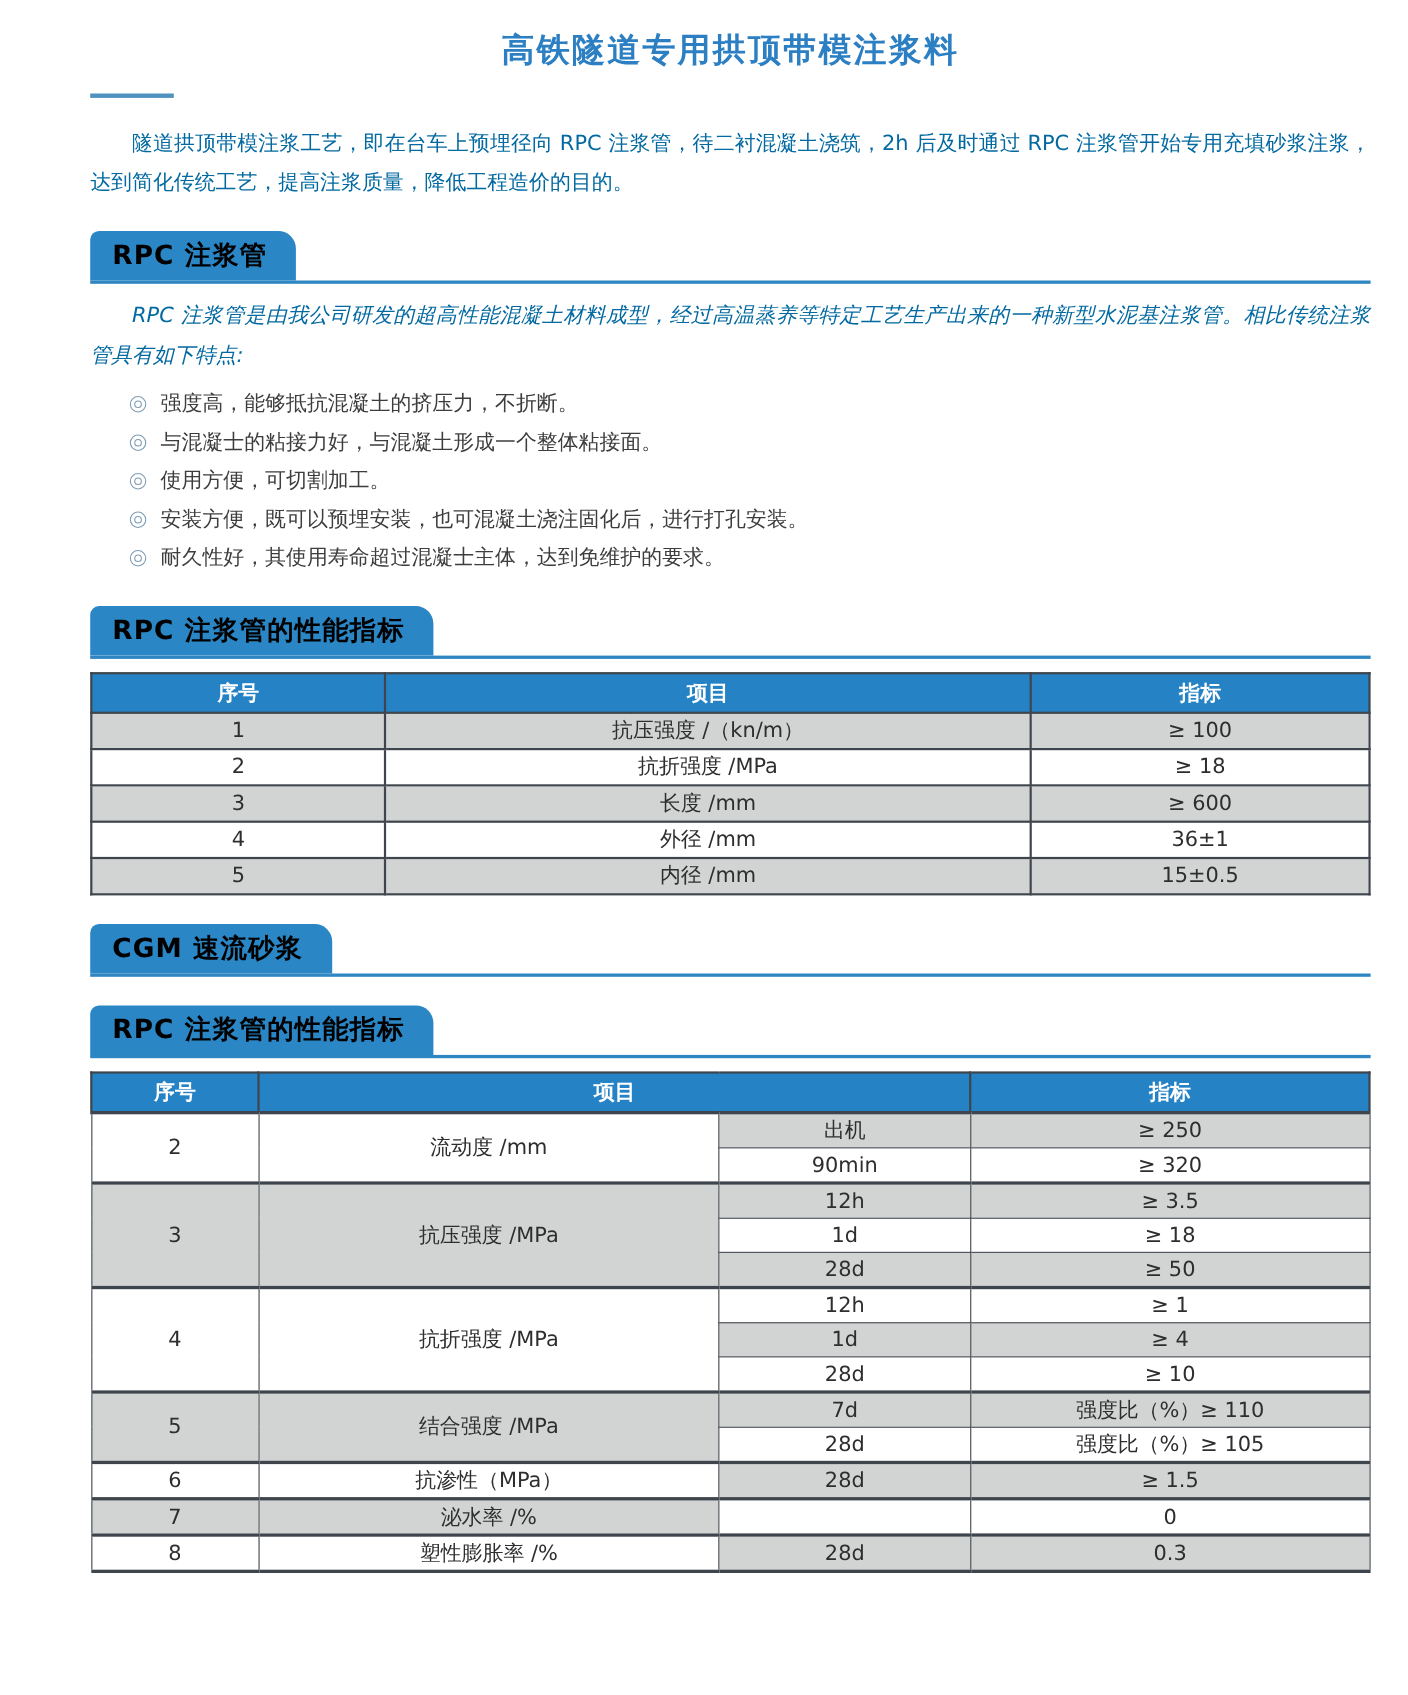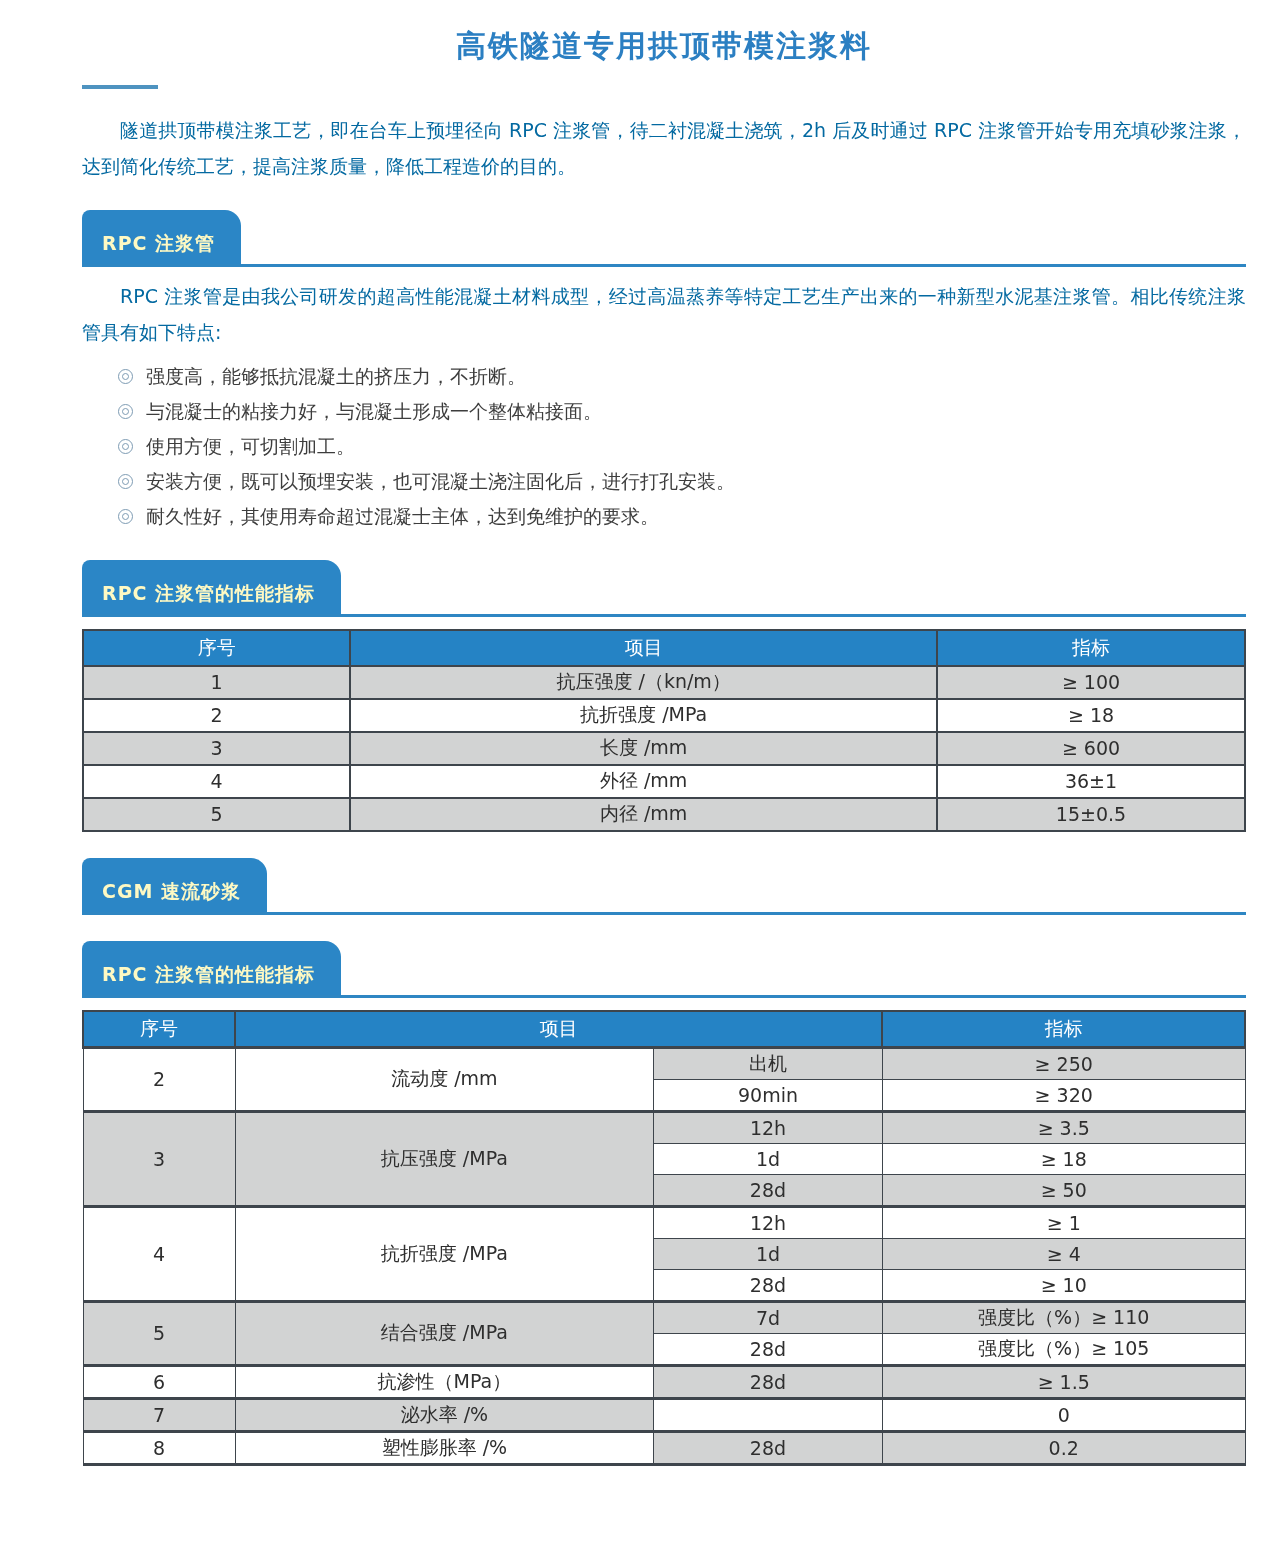--- a/index.html
+++ b/index.html
@@ -36,37 +36,37 @@
   
   .para {
     margin: 0;
     font-size: 19px;
     line-height: 1.88;
     color: #0369a1;
     text-align: justify;
     text-indent: 2em;
   }
   .intro { margin-top: 24px; }
-  .after-tab { margin-top: 12px; }
+  .after-tab { margin-top: 12px; font-style: italic; }
 
   
   .section-tab-row {
     margin-top: 26px;
     border-bottom: 3px solid #2e86c3;
     line-height: 0;
   }
   .section-tab {
     display: inline-block;
     background: #2b86c6;
-    color: #fef9c3;
-    font-size: 19px;
+    color: #000000;
+    font-size: 24px;
     font-weight: bold;
     letter-spacing: 1px;
     line-height: 1;
-    padding: 24px 26px 11px 20px;
+    padding: 10px 26px 11px 20px;
     border-radius: 8px 16px 0 0;
   }
 
   
   .bullets {
     list-style: none;
     margin: 8px 0 0 0;
     padding: 0 0 0 36px;
   }
   .bullet {
@@ -99,21 +99,21 @@
   
   table {
     width: 100%;
     border-collapse: collapse;
     margin-top: 12px;
     table-layout: fixed;
   }
   th {
     background: #2583c5;
     color: #ffffff;
-    font-weight: normal;
+    font-weight: bold;
     font-size: 19px;
     height: 34px;
     border: 2px solid #3e454c;
     padding: 0 6px;
   }
   td {
     font-size: 19px;
     color: #2e2e2e;
     text-align: center;
     border: 2px solid #3e454c;
@@ -310,18 +310,18 @@
         <td class="gray">7</td>
         <td class="gray">泌水率 /%</td>
         <td class="white"></td>
         <td class="white">0</td>
       </tr>
 
       <tr class="grp-start">
         <td class="white">8</td>
         <td class="white">塑性膨胀率 /%</td>
         <td class="gray">28d</td>
-        <td class="gray">0.2</td>
+        <td class="gray">0.3</td>
       </tr>
     </tbody>
   </table>
 
 </div>
 
 </body></html>

